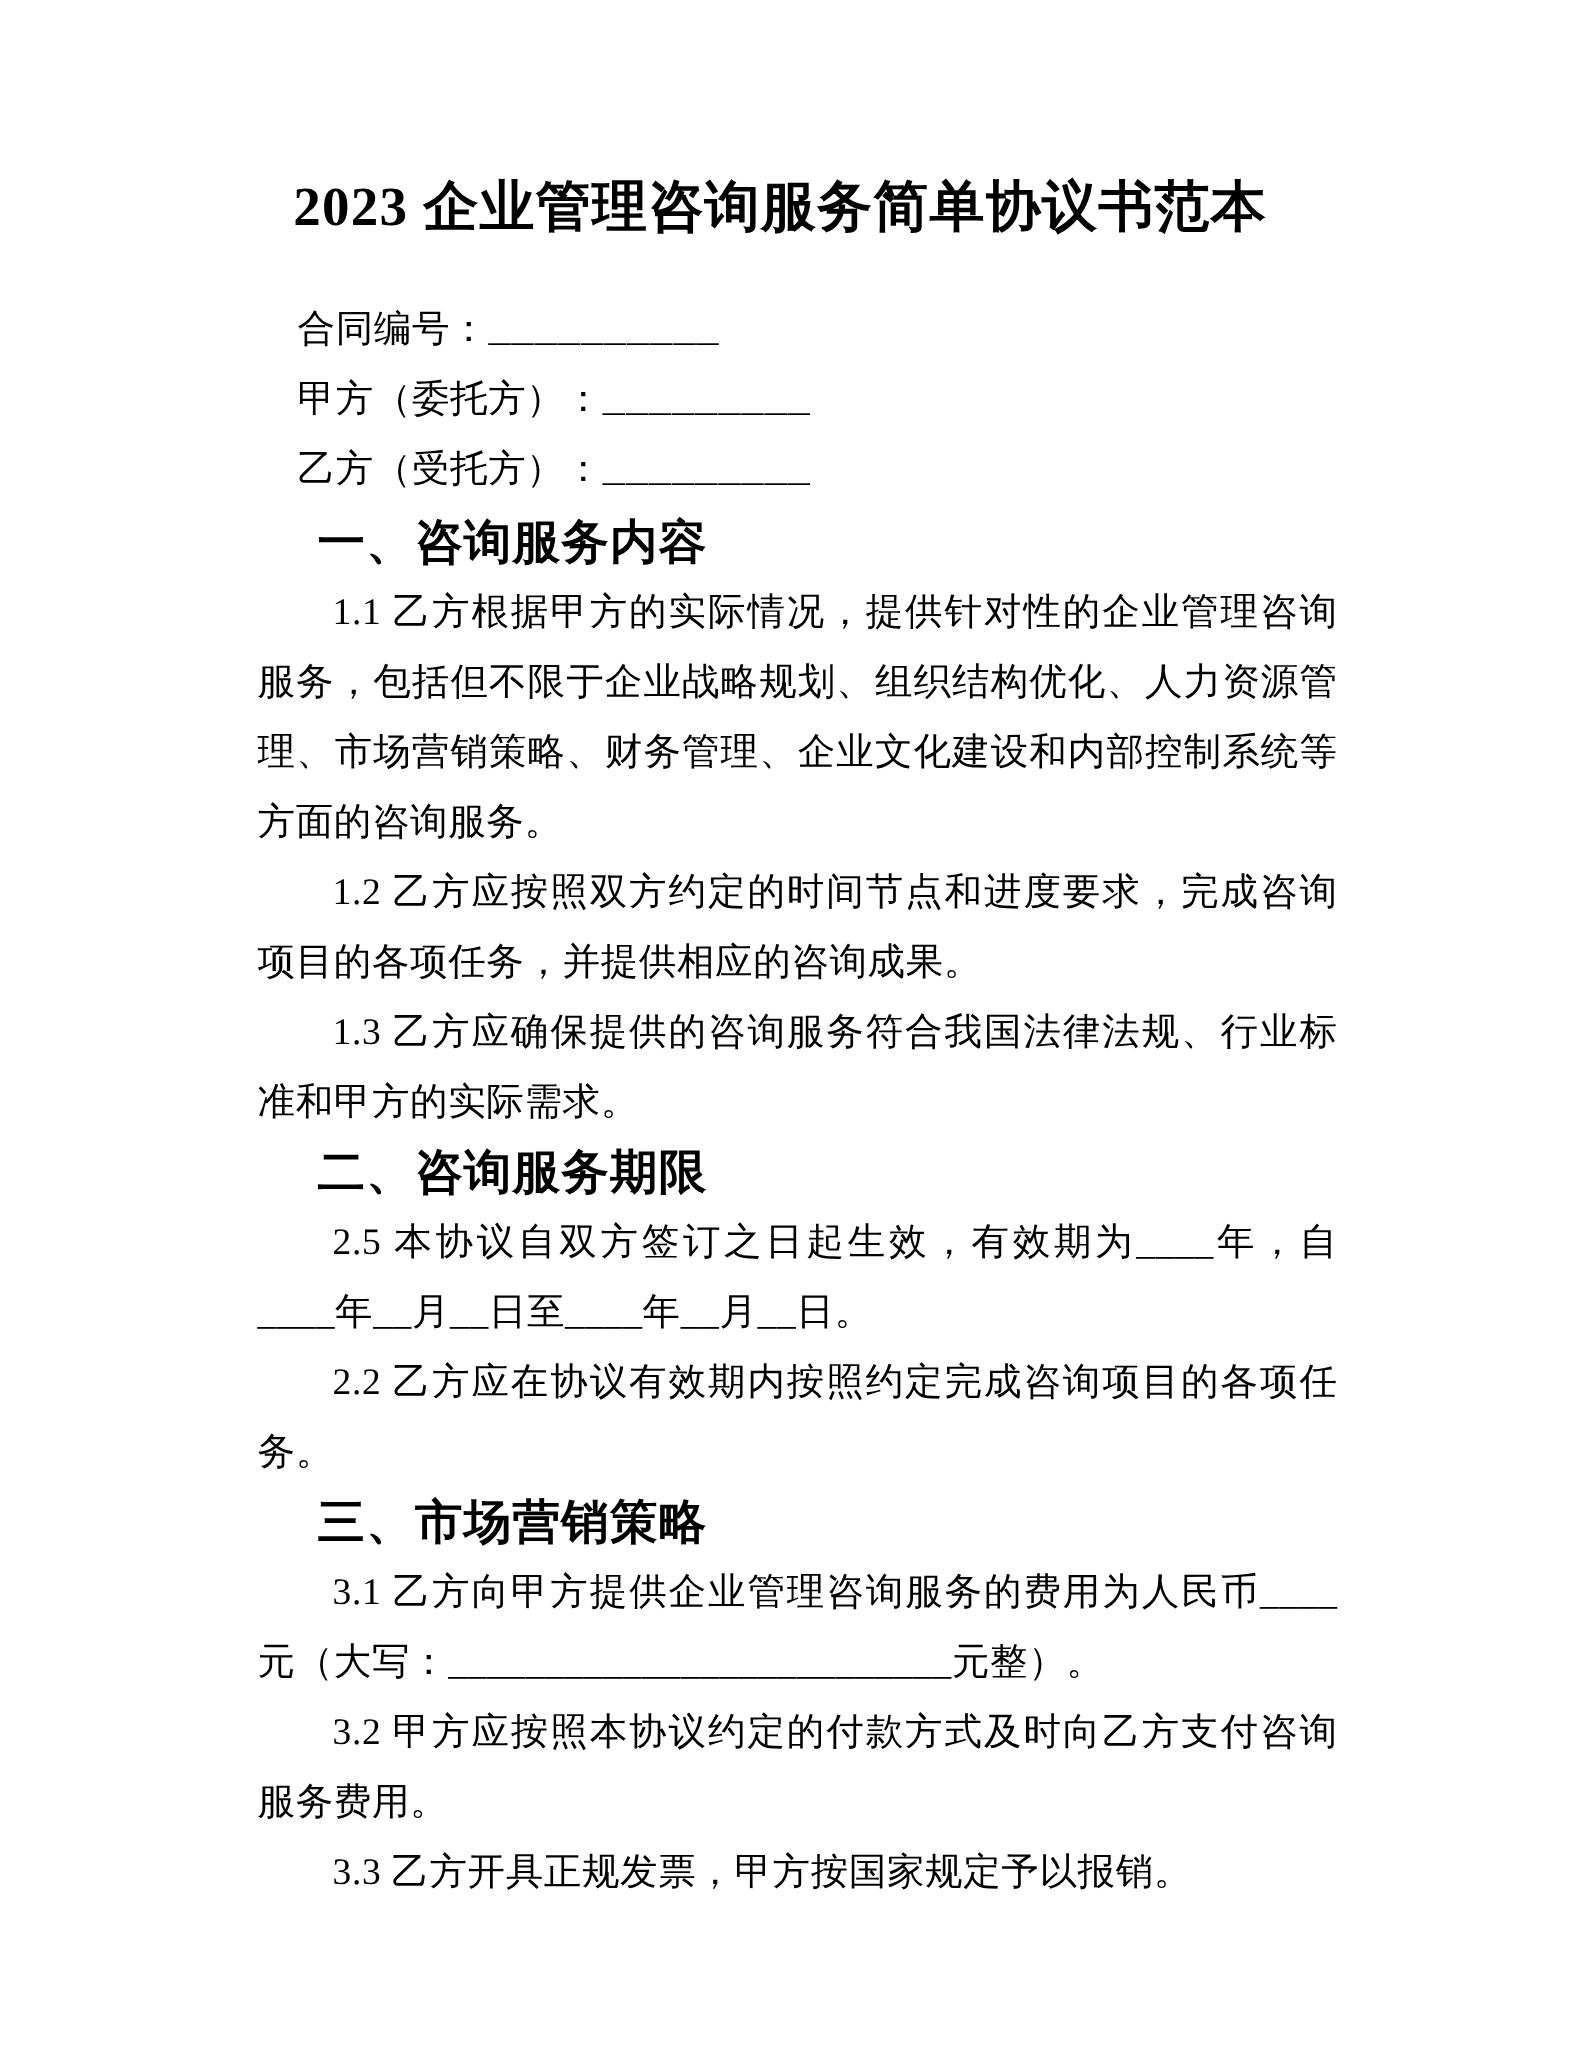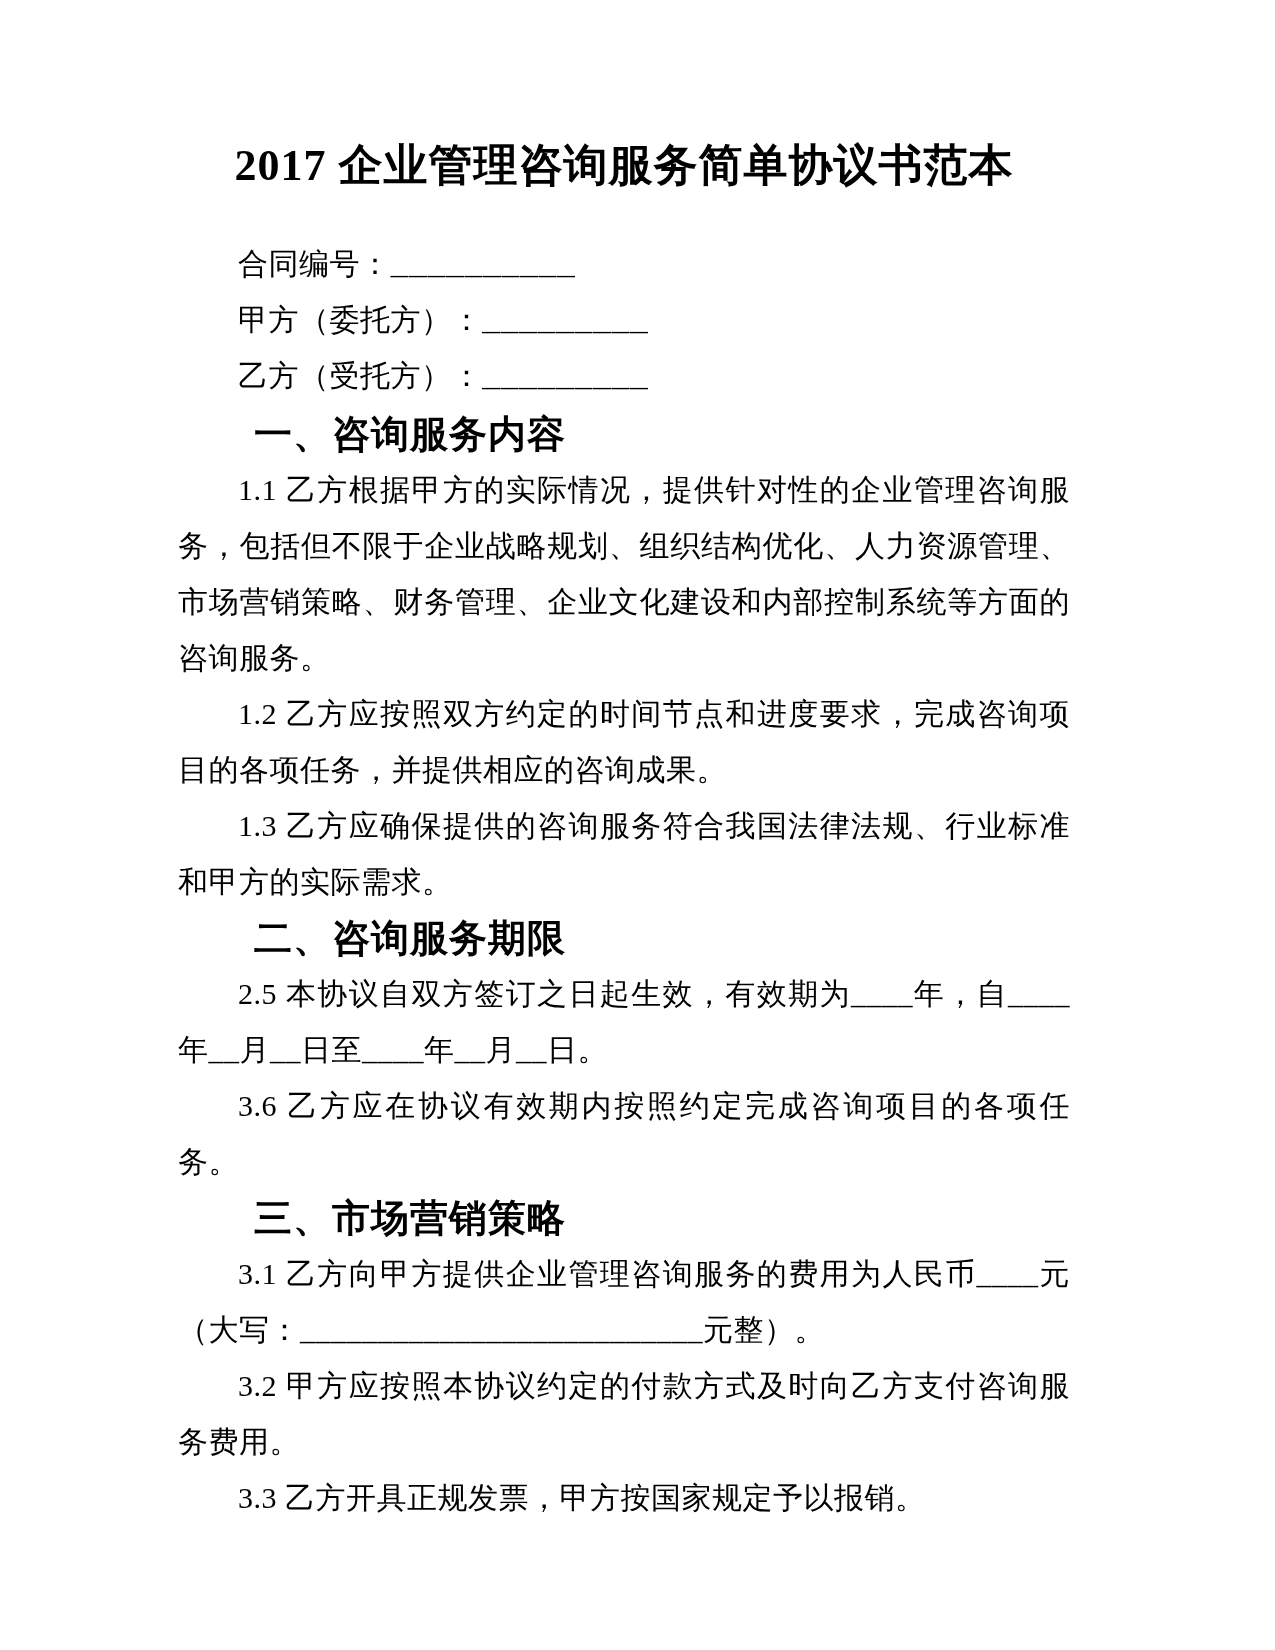--- a/index.html
+++ b/index.html
@@ -47,48 +47,49 @@
     letter-spacing: 1px;
   }
 
   .para {
     font-family: "Liberation Serif", "DejaVu Serif", serif;
     font-size: 30px;
     line-height: 56px;
     text-indent: 2em;
     text-align: justify;
     letter-spacing: 0.5px;
+    margin-left: 28px;
   }
 </style>
 </head>
 <body>
 
 <div class="page">
 
-  <h1 class="doc-title">2017 企业管理咨询服务简单协议书范本</h1>
+  <h1 class="doc-title">2023 企业管理咨询服务简单协议书范本</h1>
 
   <p class="field-line">合同编号：__________</p>
 
   <p class="field-line">甲方（委托方）：_________</p>
 
   <p class="field-line">乙方（受托方）：_________</p>
 
   <h2 class="section-heading">一、咨询服务内容</h2>
 
   <p class="para">1.1 乙方根据甲方的实际情况，提供针对性的企业管理咨询服务，包括但不限于企业战略规划、组织结构优化、人力资源管理、市场营销策略、财务管理、企业文化建设和内部控制系统等方面的咨询服务。</p>
 
   <p class="para">1.2 乙方应按照双方约定的时间节点和进度要求，完成咨询项目的各项任务，并提供相应的咨询成果。</p>
 
   <p class="para">1.3 乙方应确保提供的咨询服务符合我国法律法规、行业标准和甲方的实际需求。</p>
 
   <h2 class="section-heading">二、咨询服务期限</h2>
 
   <p class="para">2.5 本协议自双方签订之日起生效，有效期为____年，自____年__月__日至____年__月__日。</p>
 
-  <p class="para">3.6 乙方应在协议有效期内按照约定完成咨询项目的各项任务。</p>
+  <p class="para">2.2 乙方应在协议有效期内按照约定完成咨询项目的各项任务。</p>
 
   <h2 class="section-heading">三、市场营销策略</h2>
 
   <p class="para">3.1 乙方向甲方提供企业管理咨询服务的费用为人民币____元（大写：__________________________元整）。</p>
 
   <p class="para">3.2 甲方应按照本协议约定的付款方式及时向乙方支付咨询服务费用。</p>
 
   <p class="para">3.3 乙方开具正规发票，甲方按国家规定予以报销。</p>
 
 </div>

